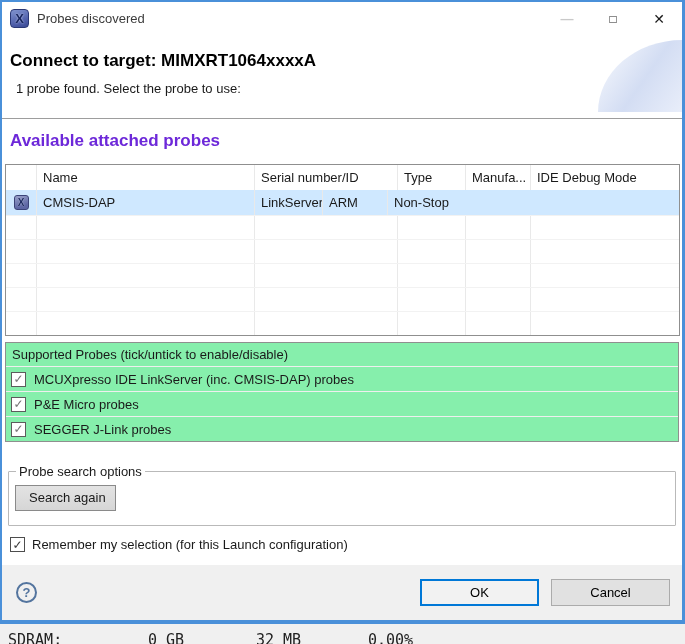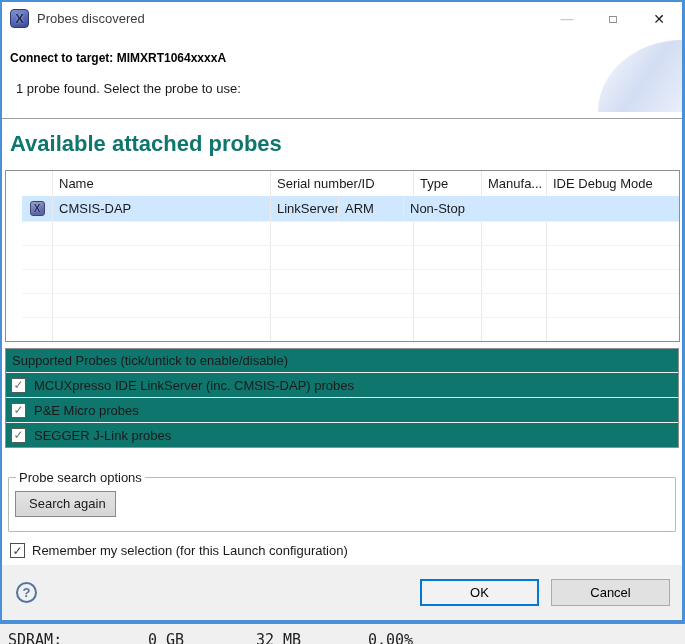--- a/index.html
+++ b/index.html
@@ -31,52 +31,52 @@
     flex:0 0 auto;
   }
   .title-text { margin-left:8px; font-size:13px; color:#3c3c3c; }
   .win-controls { margin-left:auto; display:flex; height:100%; }
   .win-btn { width:46px; height:100%; display:flex; align-items:center; justify-content:center; font-size:13px; color:#1a1a1a; cursor:default; }
   .win-btn.min { color:#c9c9c9; font-weight:bold; }
   .win-btn.max { font-size:12px; }
   .win-btn.close { font-size:14px; }
   
   .banner { position:relative; height:84px; background:#fff; border-bottom:1px solid #9d9d9d; flex:0 0 auto; }
-  .banner-title { position:absolute; left:8px; top:16px; font-size:12px; font-weight:bold; color:#000; }
+  .banner-title { position:absolute; left:8px; top:16px; font-size:17px; font-weight:bold; color:#000; }
   .banner-sub { position:absolute; left:14px; top:46px; font-size:13px; color:#1a1a1a; }
   .swoosh {
     position:absolute; right:0; top:5px; width:84px; height:72px;
     border-top-left-radius:100% 100%;
     background:linear-gradient(125deg,#f3f6fc 10%,#d3ddf3 55%,#e9eefa 100%);
   }
   
-  .section-heading { padding:12px 12px 10px 8px; font-size:22px; font-weight:bold; color:#0f766e; background:#fff; }
-  
-  .probe-table { margin:3px 2px 0 3px; border:1px solid #8f8f8f; background:#fff;padding-left:16px; }
+  .section-heading { padding:12px 12px 10px 8px; font-size:17px; font-weight:bold; color:#6d28d9; background:#fff; }
+  
+  .probe-table { margin:3px 2px 0 3px; border:1px solid #8f8f8f; background:#fff; }
   .t-row { display:flex; height:24px; align-items:center; }
   .t-row.header { height:25px; }
   .t-row.selected { background:#cfe8ff; height:25px; }
   .t-row.empty { border-top:1px solid #f2f2f2; }
   .t-cell { height:100%; display:flex; align-items:center; padding-left:6px;
             border-right:1px solid #e9e9e9; overflow:hidden; white-space:nowrap; flex:0 0 auto; }
   .c0 { width:31px; justify-content:center; padding-left:0; }
   .c1 { width:218px; }
   .c2 { width:143px; }
   .c3 { width:68px; }
   .c4 { width:65px; }
   .c5 { flex:1 1 auto; border-right:none; }
   .row-icon {
     width:15px; height:15px; border-radius:3px;
     background:linear-gradient(160deg,#9aa2cb 0%,#5d66a4 75%);
     border:1px solid #3c4479;
     color:#1d2a60; font-weight:bold; font-size:10px; line-height:13px; text-align:center;
     text-shadow:0 0 1px #dfe5f5;
   }
   
-  .supported-box { margin:6px 3px 0 3px; border:1px solid #8f8f8f; background:#0f766e; }
+  .supported-box { margin:6px 3px 0 3px; border:1px solid #8f8f8f; background:#86efac; }
   .sp-label { height:23px; display:flex; align-items:center; padding-left:6px; }
   .sp-option { height:25px; display:flex; align-items:center; padding-left:5px; border-top:1px solid #efefef; }
   .checkbox {
     width:15px; height:15px; background:#fff; border:1px solid #5c5c5c;
     display:flex; align-items:center; justify-content:center;
     font-size:12px; color:#757575; flex:0 0 auto;
   }
   .checkbox.dark { color:#3a3a3a; border-color:#4d4d4d; }
   .sp-option .opt-label { margin-left:8px; }
   

